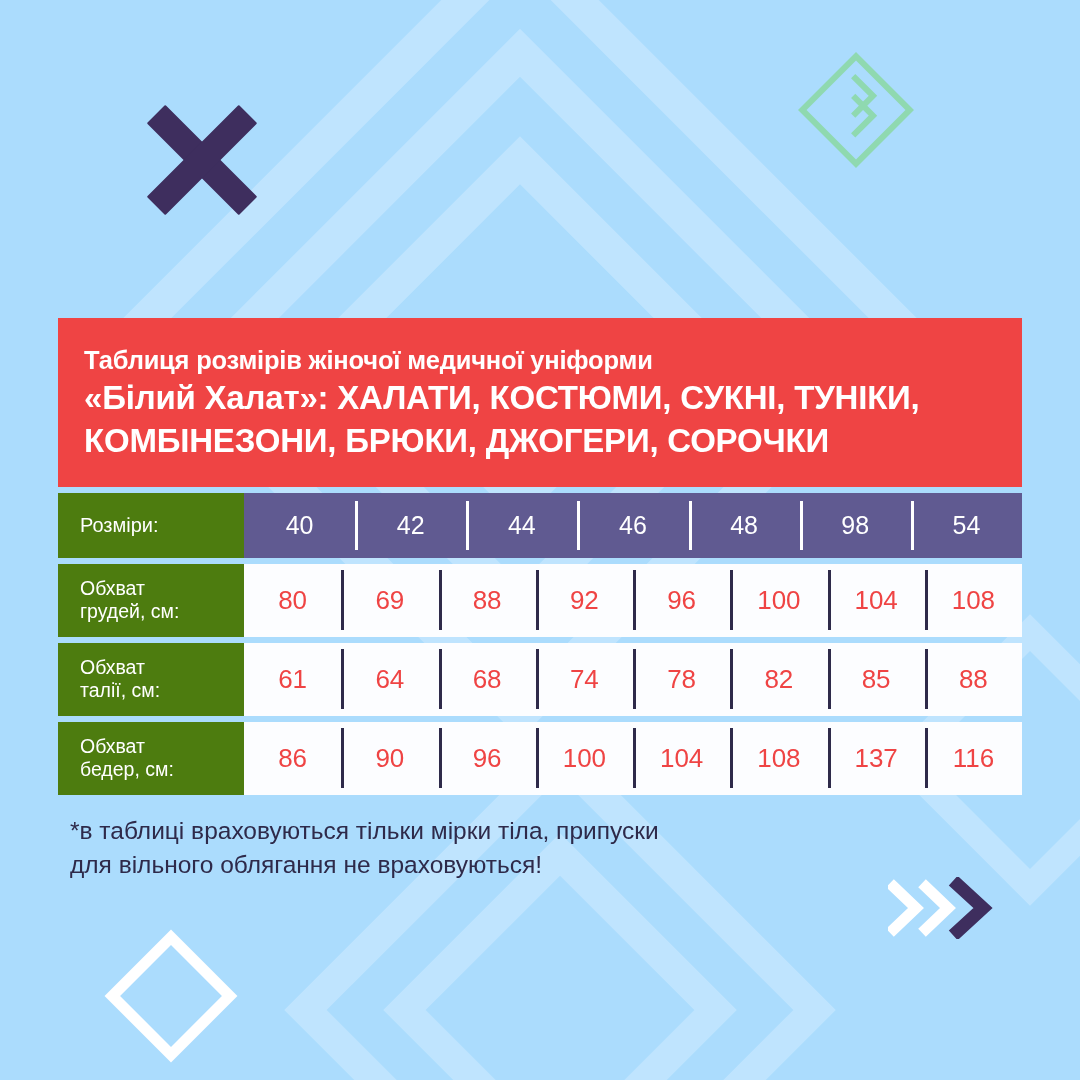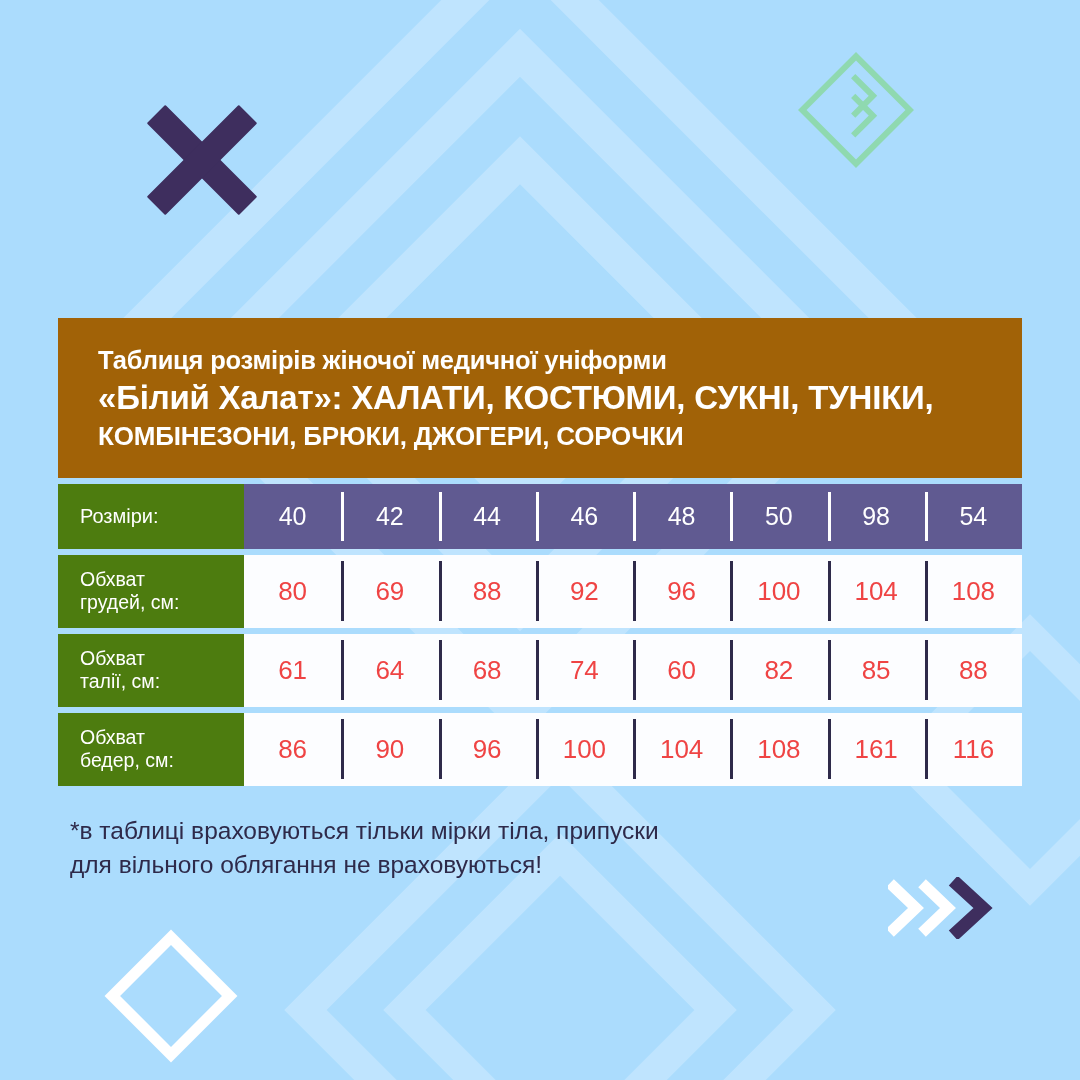--- a/index.html
+++ b/index.html
@@ -92,35 +92,35 @@
 
   
   .table-wrap {
     position: absolute;
     left: 58px;
     top: 318px;
     width: 964px;
   }
 
   .title-band {
-    background: #a16207;
-    padding: 26px 26px 24px 40px;
+    background: #ef4444;
+    padding: 26px 26px 24px 26px;
     box-sizing: border-box;
     width: 100%;
   }
   .title-band .tline {
     color: #FFFFFF;
     font-weight: bold;
     letter-spacing: -0.2px;
     line-height: 1.30;
     white-space: nowrap;
   }
   .title-band .tline.l1 { font-size: 25.5px; }
   .title-band .tline.l2 { font-size: 33px; }
-  .title-band .tline.l3 { font-size: 26px; }
+  .title-band .tline.l3 { font-size: 33px; }
 
   .row {
     display: flex;
     width: 100%;
     margin-top: 6px;
     box-sizing: border-box;
   }
   .row.header-row { height: 65px; background: #605A91; }
   .row.data-row  { height: 73px; }
 
@@ -239,21 +239,20 @@
     </div>
 
     <div class="row header-row">
       <div class="label-cell">Розміри:</div>
       <div class="cells">
         <div class="cell">40</div>
         <div class="cell">42</div>
         <div class="cell">44</div>
         <div class="cell">46</div>
         <div class="cell">48</div>
-        <div class="cell">50</div>
         <div class="cell">98</div>
         <div class="cell">54</div>
       </div>
     </div>
 
     <div class="row data-row">
       <div class="label-cell">
         <span>Обхват</span>
         <span>грудей, см:</span>
       </div>
@@ -272,40 +271,40 @@
     <div class="row data-row">
       <div class="label-cell">
         <span>Обхват</span>
         <span>талії, см:</span>
       </div>
       <div class="cells">
         <div class="cell">61</div>
         <div class="cell">64</div>
         <div class="cell">68</div>
         <div class="cell">74</div>
-        <div class="cell">60</div>
+        <div class="cell">78</div>
         <div class="cell">82</div>
         <div class="cell">85</div>
         <div class="cell">88</div>
       </div>
     </div>
 
     <div class="row data-row">
       <div class="label-cell">
         <span>Обхват</span>
         <span>бедер, см:</span>
       </div>
       <div class="cells">
         <div class="cell">86</div>
         <div class="cell">90</div>
         <div class="cell">96</div>
         <div class="cell">100</div>
         <div class="cell">104</div>
         <div class="cell">108</div>
-        <div class="cell">161</div>
+        <div class="cell">137</div>
         <div class="cell">116</div>
       </div>
     </div>
 
   </div>
 
   <div class="footnote">
     <div class="fline">*в таблиці враховуються тільки мірки тіла, припуски</div>
     <div class="fline">для вільного облягання не враховуються!</div>
   </div>

